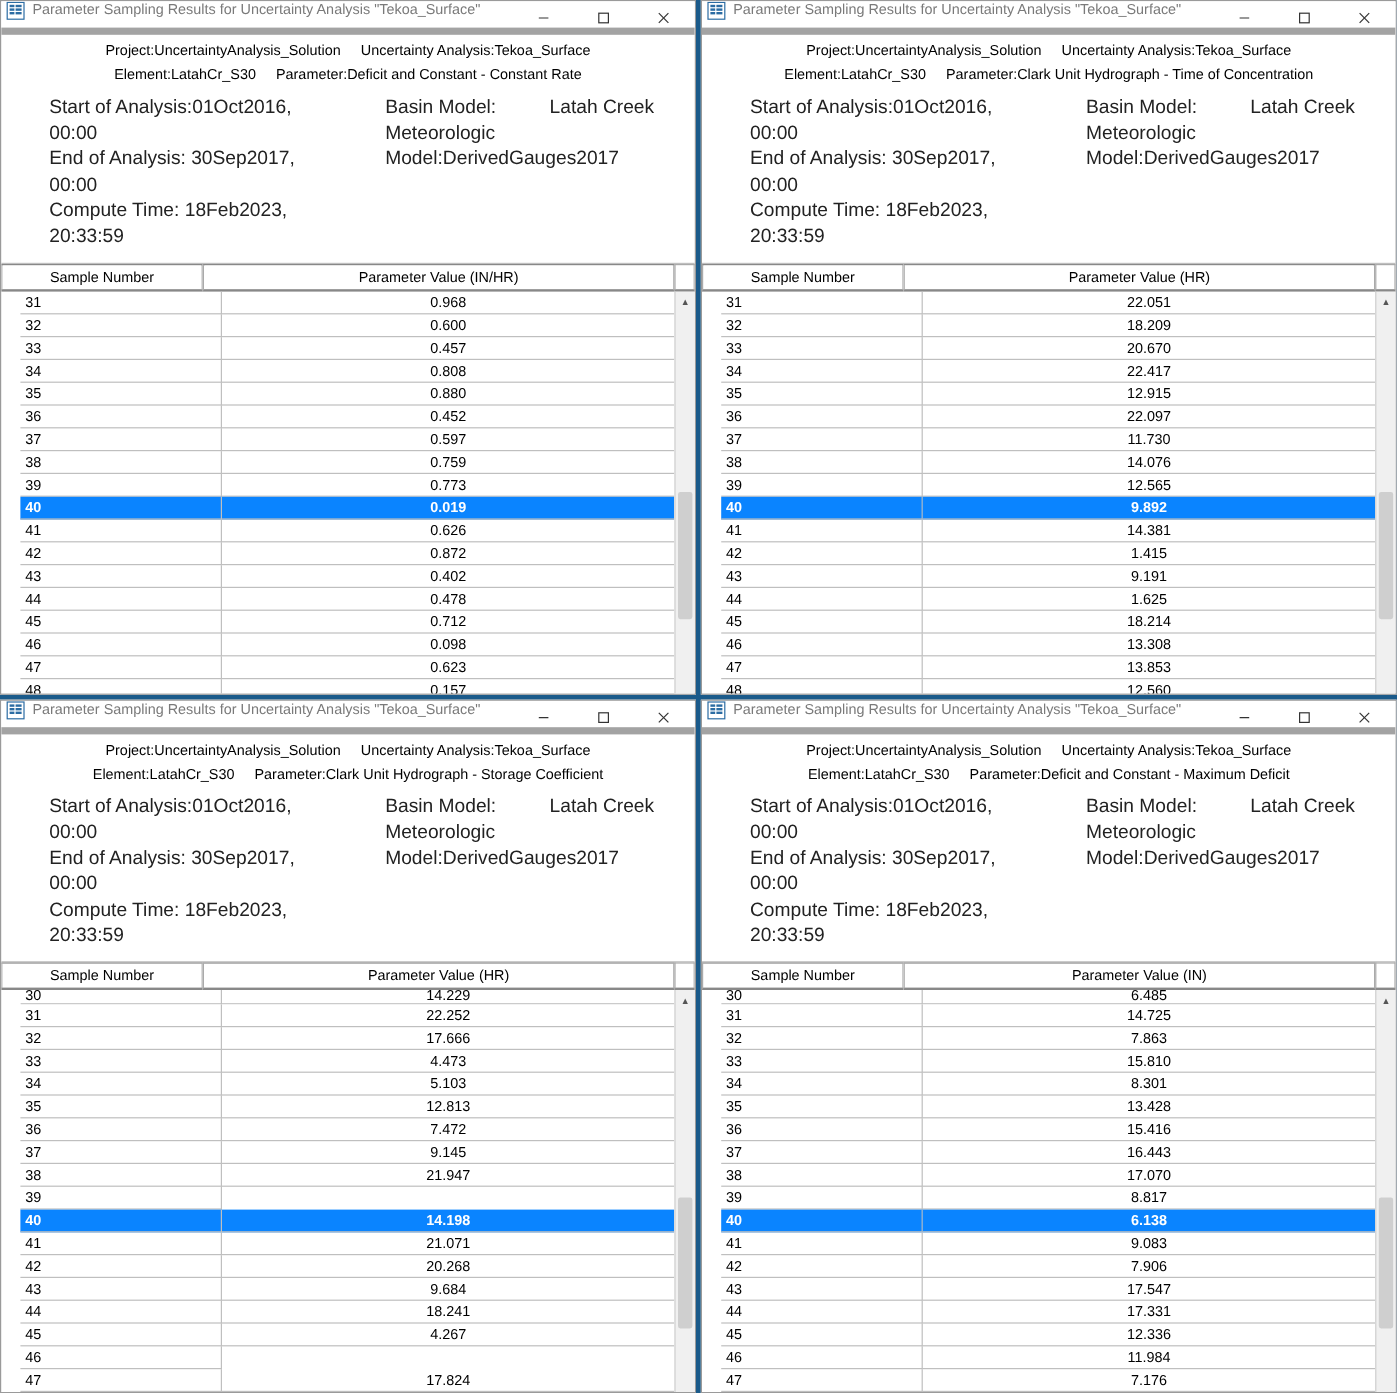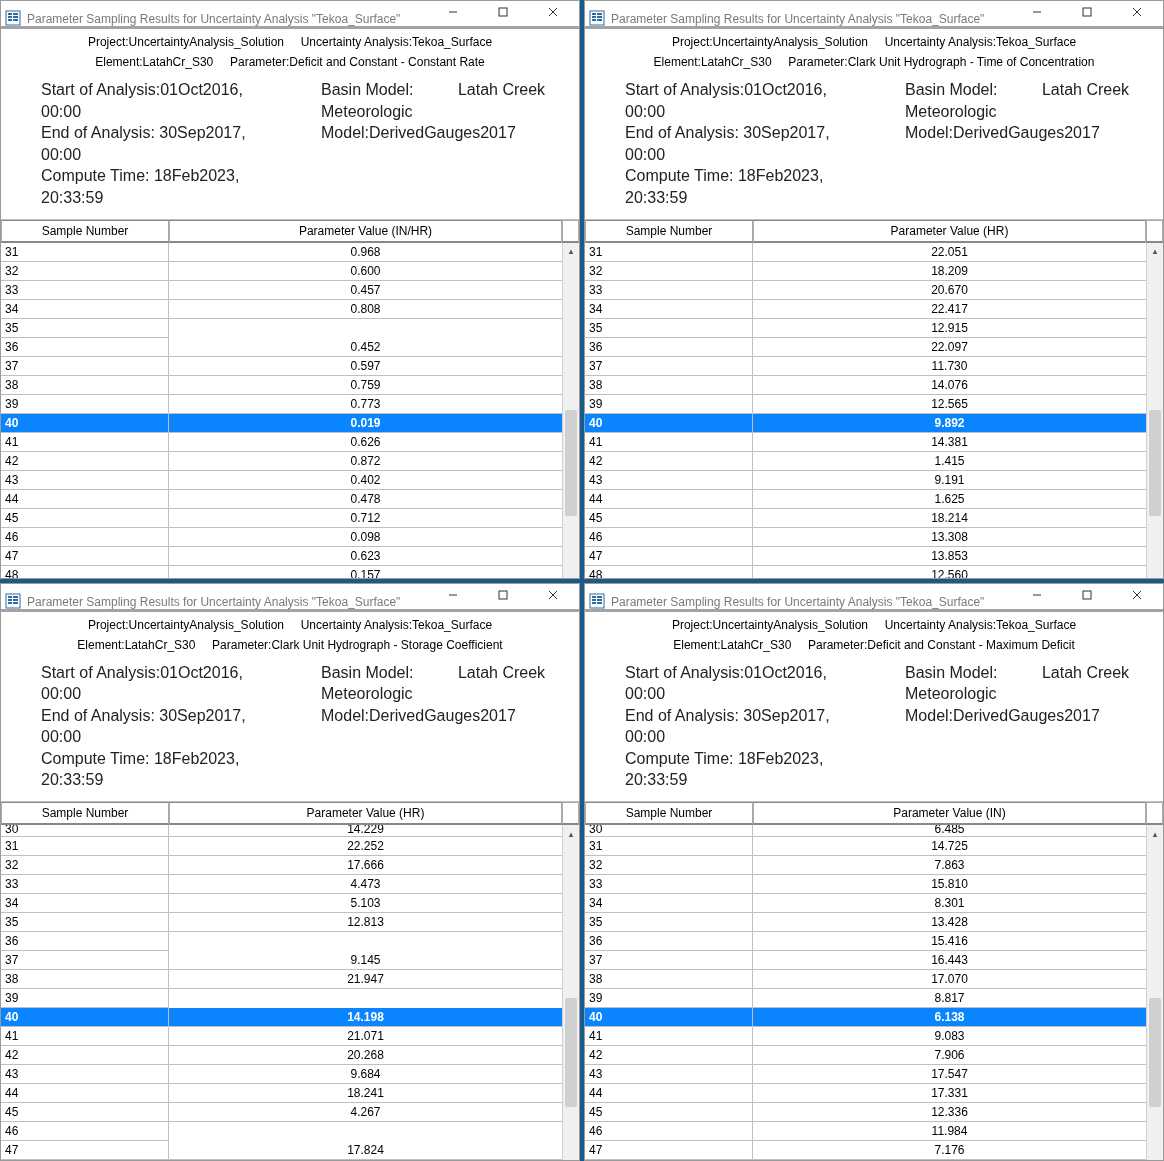--- a/index.html
+++ b/index.html
@@ -1,37 +1,37 @@
 <!DOCTYPE html>
 <html><head>
 <meta charset="utf-8">
 <style>
   * { box-sizing: border-box; margin: 0; padding: 0; }
   body { font-family: "Segoe UI", Tahoma, sans-serif; font-size: 12px; background: #1a5a8a; width: 1164px; height: 1161px; overflow: hidden; }
   .grid { display: grid; grid-template-columns: 1fr 1fr; grid-template-rows: 1fr 1fr; gap: 4px; width: 1164px; height: 1161px; }
   .window { background: #fff; border: 1px solid #9a9a9a; display: flex; flex-direction: column; overflow: hidden; }
-  .titlebar { display: flex; align-items: flex-end; height: 28px; background: #fff; border-bottom: 3px solid #a3a3a3; padding: 0 4px; gap: 6px; }
+  .titlebar { display: flex; align-items: flex-start; height: 28px; background: #fff; border-bottom: 6px solid #a3a3a3; padding: 0 4px; gap: 6px; }
   .app-icon { width: 16px; height: 16px; flex: none; }
   .app-icon svg { width:16px;height:16px;display:block; }
   .titletext { color: #7a7a7a; font-size: 12px; flex: 1; white-space: nowrap; overflow: hidden; text-overflow: ellipsis; }
   .winbtn { width: 44px; height: 28px; display:flex;align-items:center;justify-content:center;color:#555; }
   .winbtn svg { width:10px;height:10px;stroke:#333;stroke-width:1;fill:none; }
   .header { padding: 6px 12px 4px 40px; color: #222; font-size: 16px; line-height: 1.35; }
   .hcenter { text-align:center; padding: 6px 12px 0 12px; }
   .thead-row { display:flex; }
   .thead-row .th { border:1px solid #aaa; border-top:1px solid #888; border-bottom:2px solid #888; text-align:center; padding:3px 4px; background:#fff; }
   .thead-row .th.sample { width:168px; flex:none; }
   .thead-row .th.value { flex:1; }
   .sbtrack { width:17px; background:#f0f0f0; border-left:1px solid #cfcfcf; position:relative; }
   .sbthumb { position:absolute; left:2px; right:2px; background:#cfcfcf; border-radius:2px; }
   .sbarrow { position:absolute; left:0;right:0;height:17px;display:flex;align-items:center;justify-content:center;color:#555;font-size:9px; }
   .sbarrow.top{top:0;} .sbarrow.bot{bottom:0;}
   .tt { display:flex; flex-direction:column; flex:1; }
   .tbl { display:flex; flex:1; overflow:hidden; }
-  .rows { flex:1; overflow:hidden; }
+  .rows { flex:1; overflow:hidden;padding-left:16px; }
   .rowpair { display:flex; height:19px; }
   .rowpair .c1 { width:168px; flex:none; border-right:1px solid #bfbfbf; border-bottom:1px solid #bfbfbf; padding:0 4px; display:flex;align-items:center; }
   .rowpair .c2 { flex:1; border-bottom:1px solid #bfbfbf; display:flex;align-items:center;justify-content:center; }
   .rowpair.sel .c1, .rowpair.sel .c2 { background:#0a84ff; color:#fff; font-weight:bold; }
   .partial { height:12px !important; overflow:hidden; }
   .partial .c1,.partial .c2{align-items:flex-end;}
 </style>
 </head>
 <body>
 
@@ -103,20 +103,21 @@
             <div class="rowpair">
               <div class="c1">33</div>
               <div class="c2">0.457</div>
             </div>
             <div class="rowpair">
               <div class="c1">34</div>
               <div class="c2">0.808</div>
             </div>
             <div class="rowpair">
               <div class="c1">35</div>
+              <div class="c2">0.880</div>
             </div>
             <div class="rowpair">
               <div class="c1">36</div>
               <div class="c2">0.452</div>
             </div>
             <div class="rowpair">
               <div class="c1">37</div>
               <div class="c2">0.597</div>
             </div>
             <div class="rowpair">
@@ -400,20 +401,21 @@
             <div class="rowpair">
               <div class="c1">34</div>
               <div class="c2">5.103</div>
             </div>
             <div class="rowpair">
               <div class="c1">35</div>
               <div class="c2">12.813</div>
             </div>
             <div class="rowpair">
               <div class="c1">36</div>
+              <div class="c2">7.472</div>
             </div>
             <div class="rowpair">
               <div class="c1">37</div>
               <div class="c2">9.145</div>
             </div>
             <div class="rowpair">
               <div class="c1">38</div>
               <div class="c2">21.947</div>
             </div>
             <div class="rowpair">

